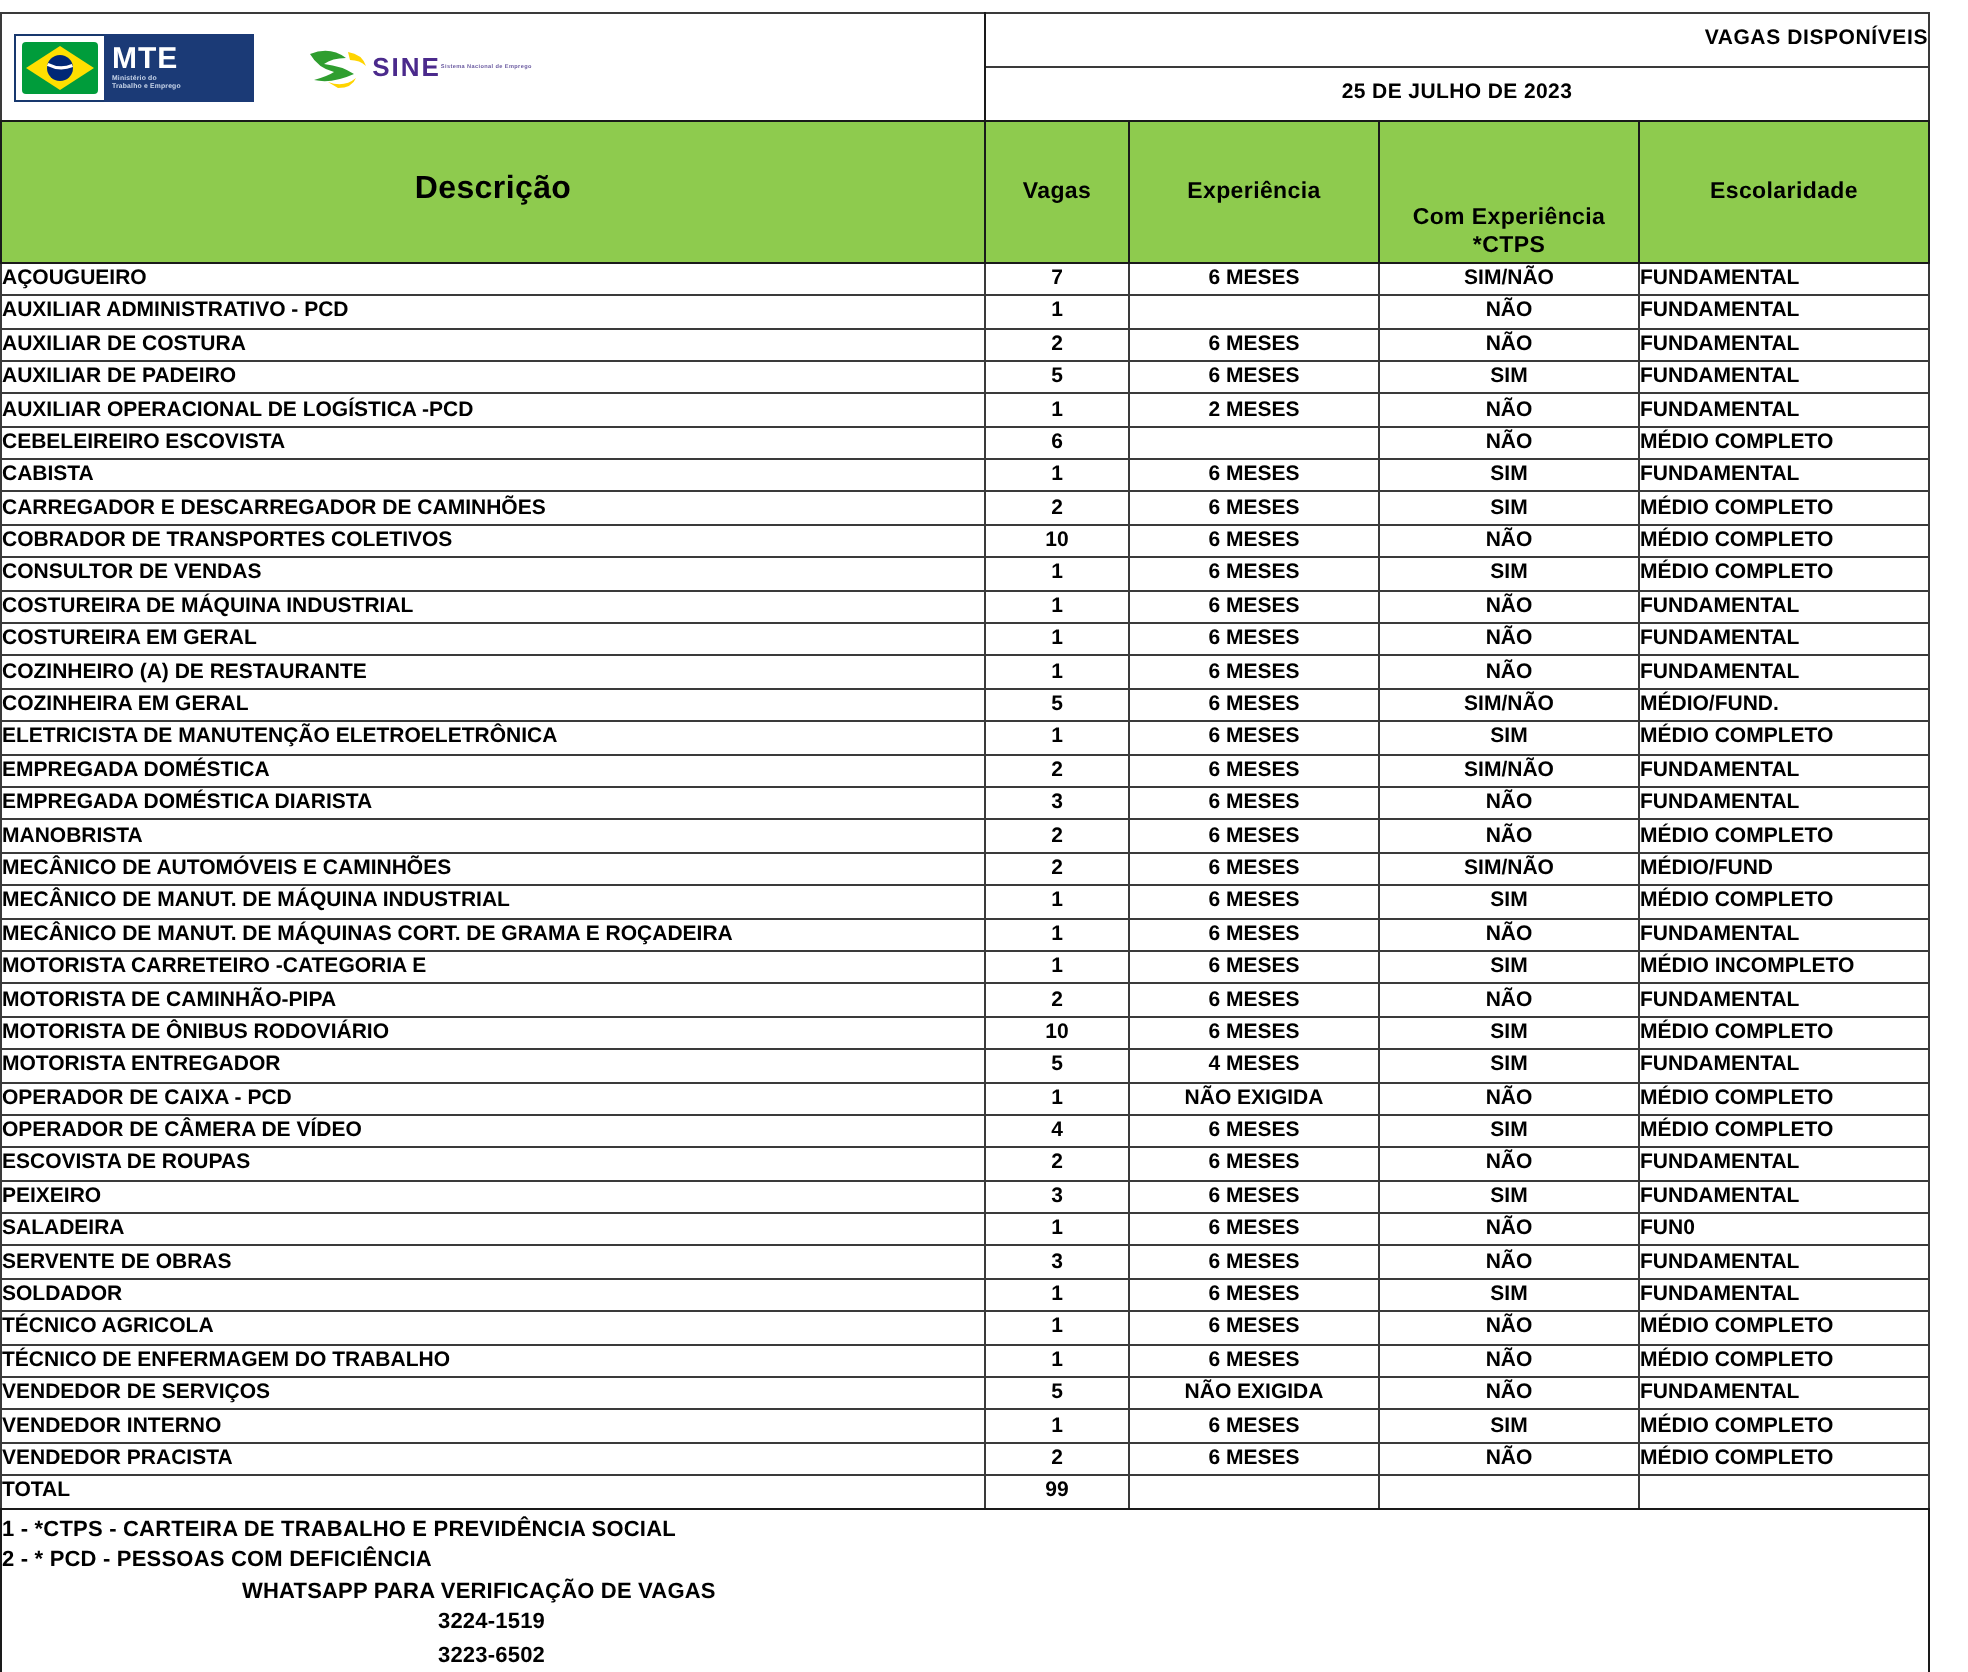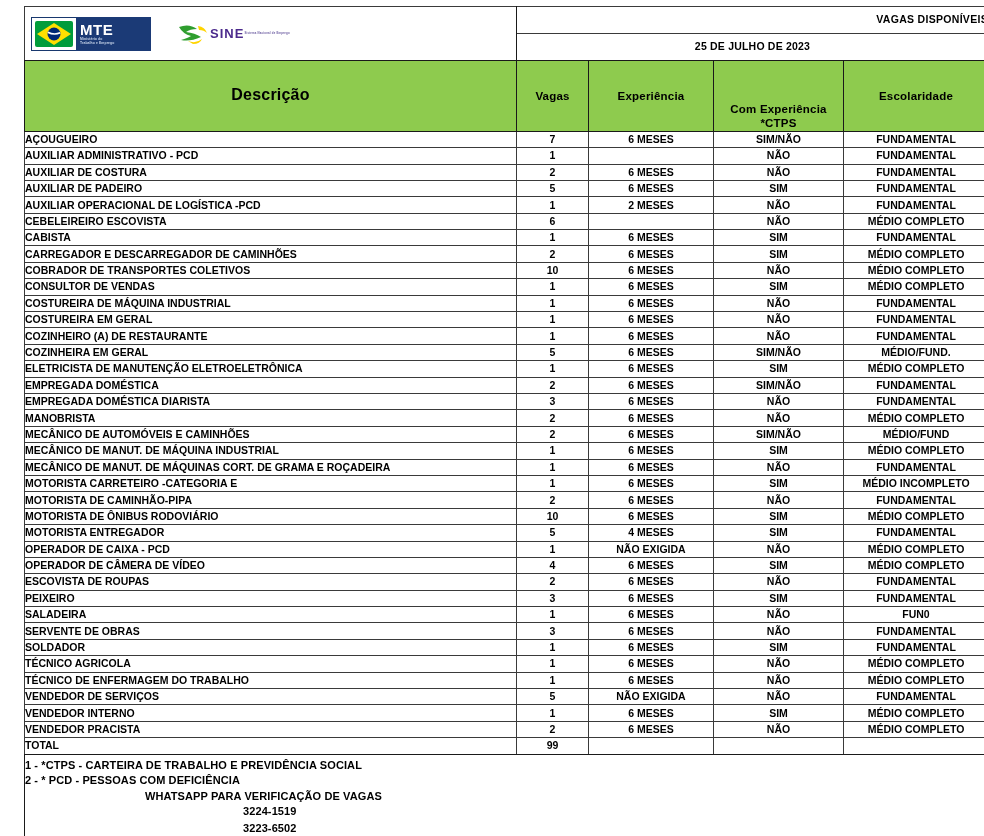--- a/index.html
+++ b/index.html
@@ -14,21 +14,21 @@
     font-family: "Liberation Sans", sans-serif;
     color: #000000;
     overflow: hidden;
   }
 
   #sheet {
     position: relative;
     width: 788px;
     height: 836px;
     box-sizing: border-box;
-    padding: 6px 12px 0 24px;
+    padding: 6px 12px 0 0;
     border-radius: 14px;
   }
 
   table.vagas {
     width: 964px;
     border-collapse: collapse;
     table-layout: fixed;
     border: 1.5px solid #1a1a1a;
   }
   table.vagas td, table.vagas th {
@@ -165,21 +165,21 @@
   td.desc {
     text-align: left;
     padding-left: 4px;
     white-space: nowrap;
     overflow: hidden;
     border-left: 1.5px solid #1a1a1a;
   }
   td.num  { text-align: center; border-left: 1.5px solid #1a1a1a; }
   td.exp  { text-align: center; border-left: 1.5px solid #1a1a1a; }
   td.ctps { text-align: center; border-left: 1.5px solid #1a1a1a; }
-  td.esc  { text-align: center; border-left: 1.5px solid #1a1a1a; border-right: 1.5px solid #1a1a1a; }
+  td.esc  { border-left: 1.5px solid #1a1a1a; border-right: 1.5px solid #1a1a1a; }
 
   tr.totalrow td { border-bottom: 1.5px solid #1a1a1a; }
 
   
   .footcell {
     border: 1.5px solid #1a1a1a !important;
     border-top: none !important;
     height: 118px;
     vertical-align: top;
     padding: 8px 0 0 4px;

